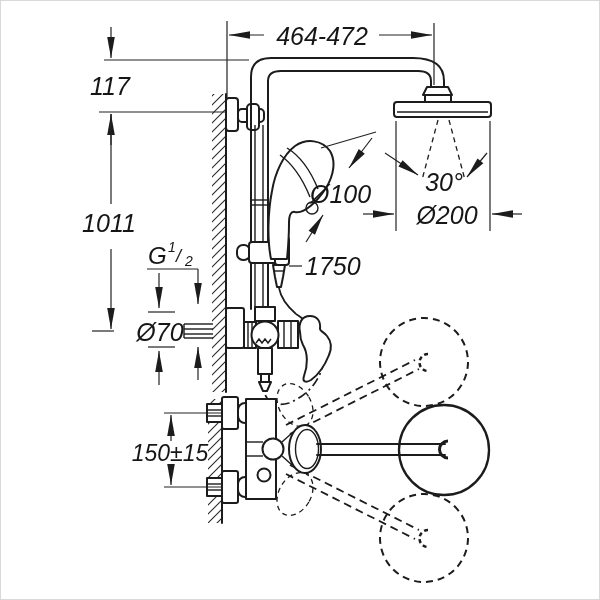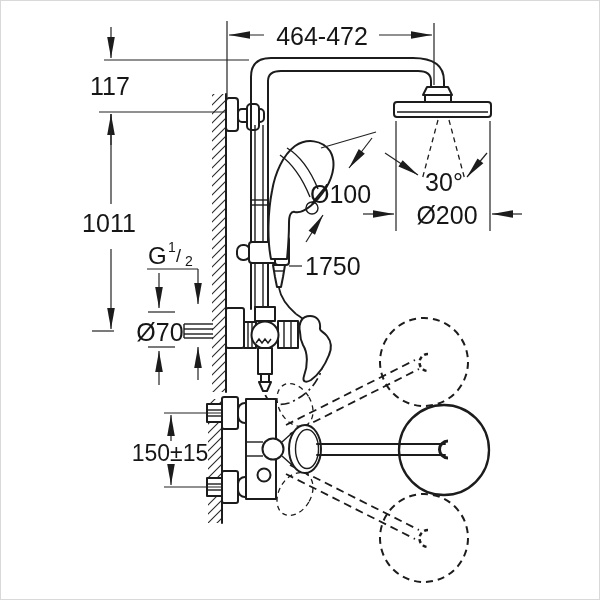--- a/index.html
+++ b/index.html
@@ -1,19 +1,20 @@
 <!DOCTYPE html>
 <html><head>
 <meta charset="utf-8">
 <style>
   html,body{margin:0;padding:0;background:#ffffff;}
   .stage{
     position:relative;width:598px;height:598px;background:#ffffff;
     border:1px solid #d9d9d9;overflow:hidden;
     font-family:"Liberation Sans", sans-serif;
+    font-style:italic;
   }
   svg{position:absolute;left:0;top:0;}
   .part{fill:#ffffff;stroke:#1c1c1c;stroke-width:2;stroke-linejoin:round;}
   .part-thin{fill:none;stroke:#1c1c1c;stroke-width:1.4;}
   .outline{fill:none;stroke:#1c1c1c;stroke-width:2;stroke-linejoin:round;stroke-linecap:round;}
   .dimline{fill:none;stroke:#222222;stroke-width:1.2;}
   .dashspray{fill:none;stroke:#1c1c1c;stroke-width:1.3;stroke-dasharray:5 4;}
   .dashrod{fill:none;stroke:#1c1c1c;stroke-width:1.8;stroke-dasharray:8 5;}
   .dashcircle{fill:none;stroke:#1c1c1c;stroke-width:2;stroke-dasharray:7 5;}
   .dashhook{fill:none;stroke:#1c1c1c;stroke-width:2.5;stroke-dasharray:4 3;}

